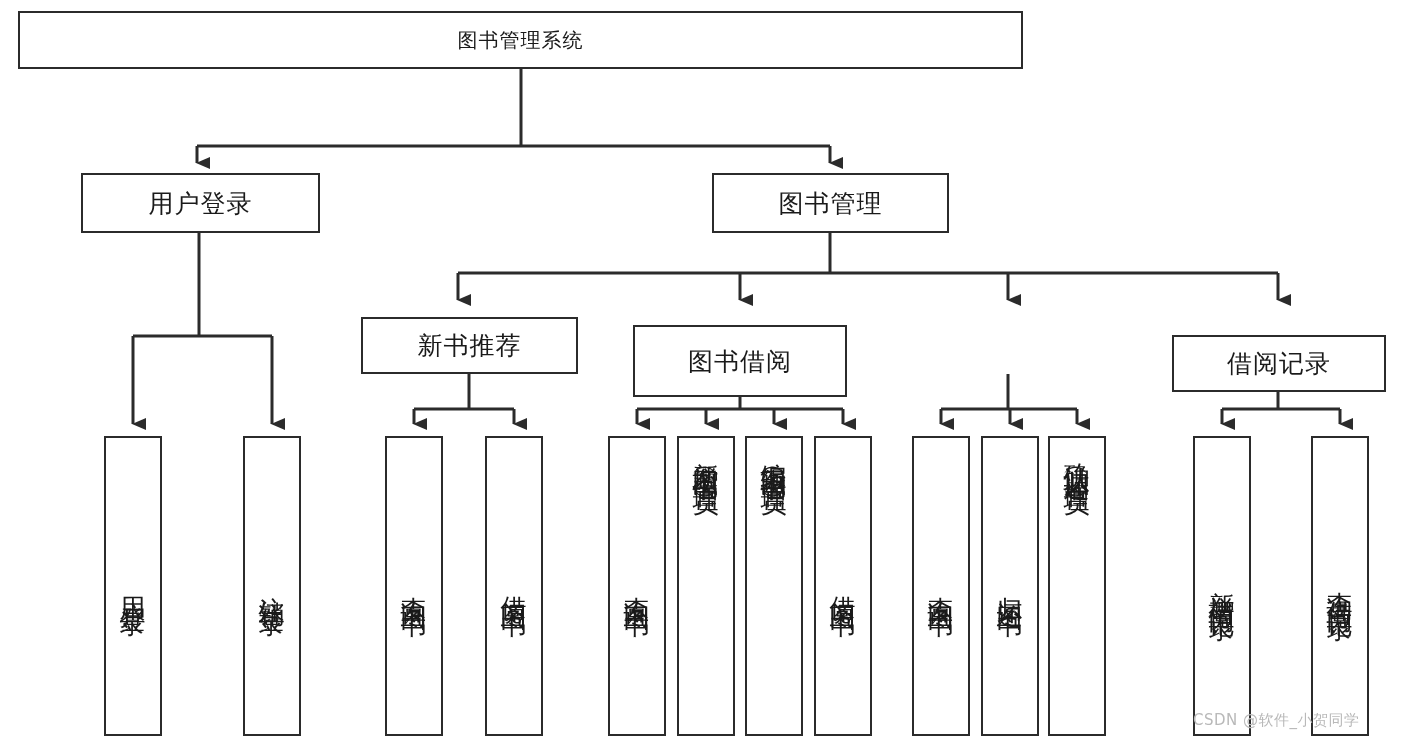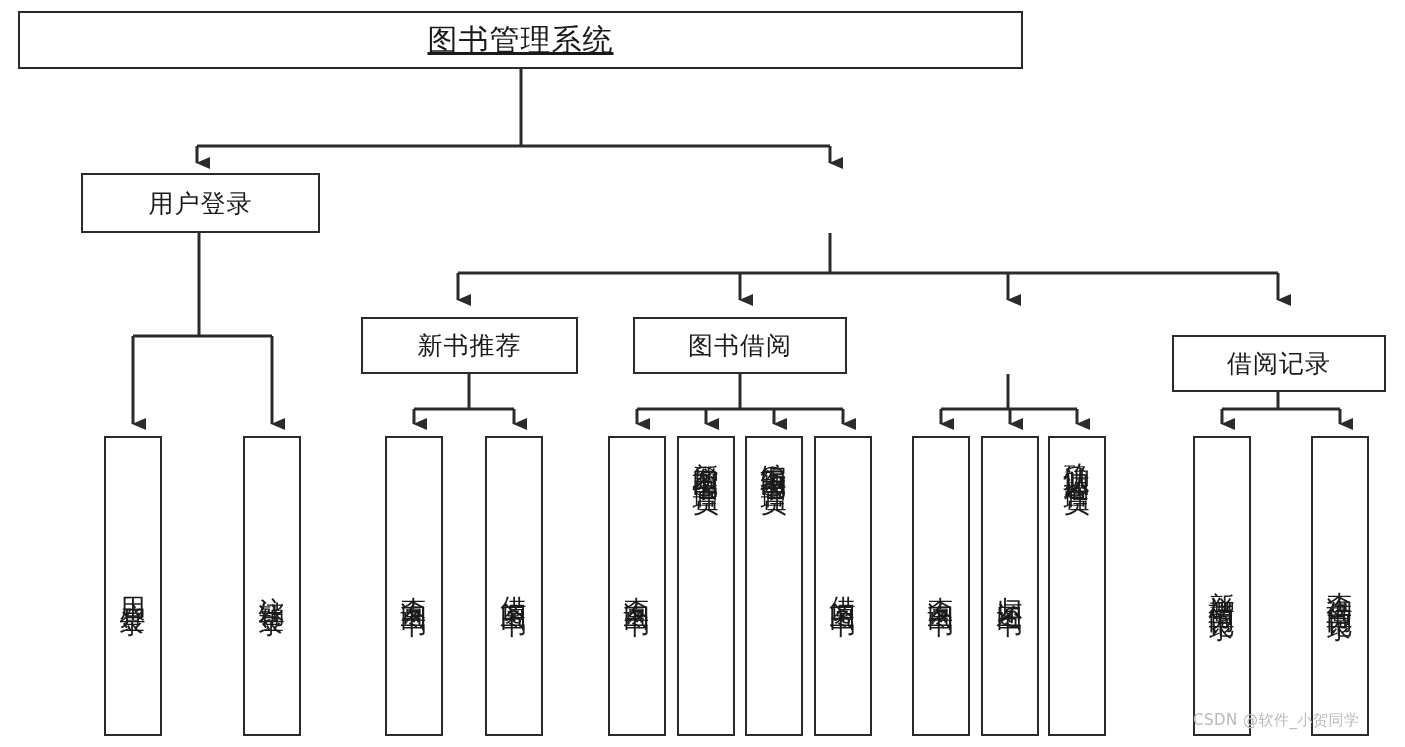--- a/index.html
+++ b/index.html
@@ -41,22 +41,21 @@
     text-align: center;
     line-height: 1.0;
   }
   
   .node.horiz .label {
     writing-mode: horizontal-tb;
     font-size: 25px;
     letter-spacing: 1px;
   }
   .node.root .label {
-    font-size: 30px;
-    text-decoration: underline;
+    font-size: 20px;
   }
   
   .node.vert {
     align-items: center;
     justify-content: center;
   }
   .node.vert .label {
     writing-mode: vertical-rl;
     text-orientation: upright;
     font-size: 26px;
@@ -139,26 +138,29 @@
   </svg>
 
   <div class="node horiz root" style="left:18px; top:11px; width:1005px; height:58px;">
     <span class="label">图书管理系统</span>
   </div>
 
   <div class="node horiz" style="left:81px; top:173px; width:239px; height:60px;">
     <span class="label">用户登录</span>
   </div>
 
+  <div class="node horiz" style="left:712px; top:173px; width:237px; height:60px;">
+    <span class="label">图书管理</span>
+  </div>
 
   <div class="node horiz" style="left:361px; top:317px; width:217px; height:57px;">
     <span class="label">新书推荐</span>
   </div>
 
-  <div class="node horiz" style="left:633px; top:317px; width:214px; height:57px;">
+  <div class="node horiz" style="left:633px; top:325px; width:214px; height:72px;">
     <span class="label">图书借阅</span>
   </div>
 
 
   <div class="node horiz" style="left:1172px; top:335px; width:214px; height:57px;">
     <span class="label">借阅记录</span>
   </div>
 
   <div class="node vert" style="left:104px; top:436px; width:58px; height:300px;">
     <span class="label">用户登录</span>

